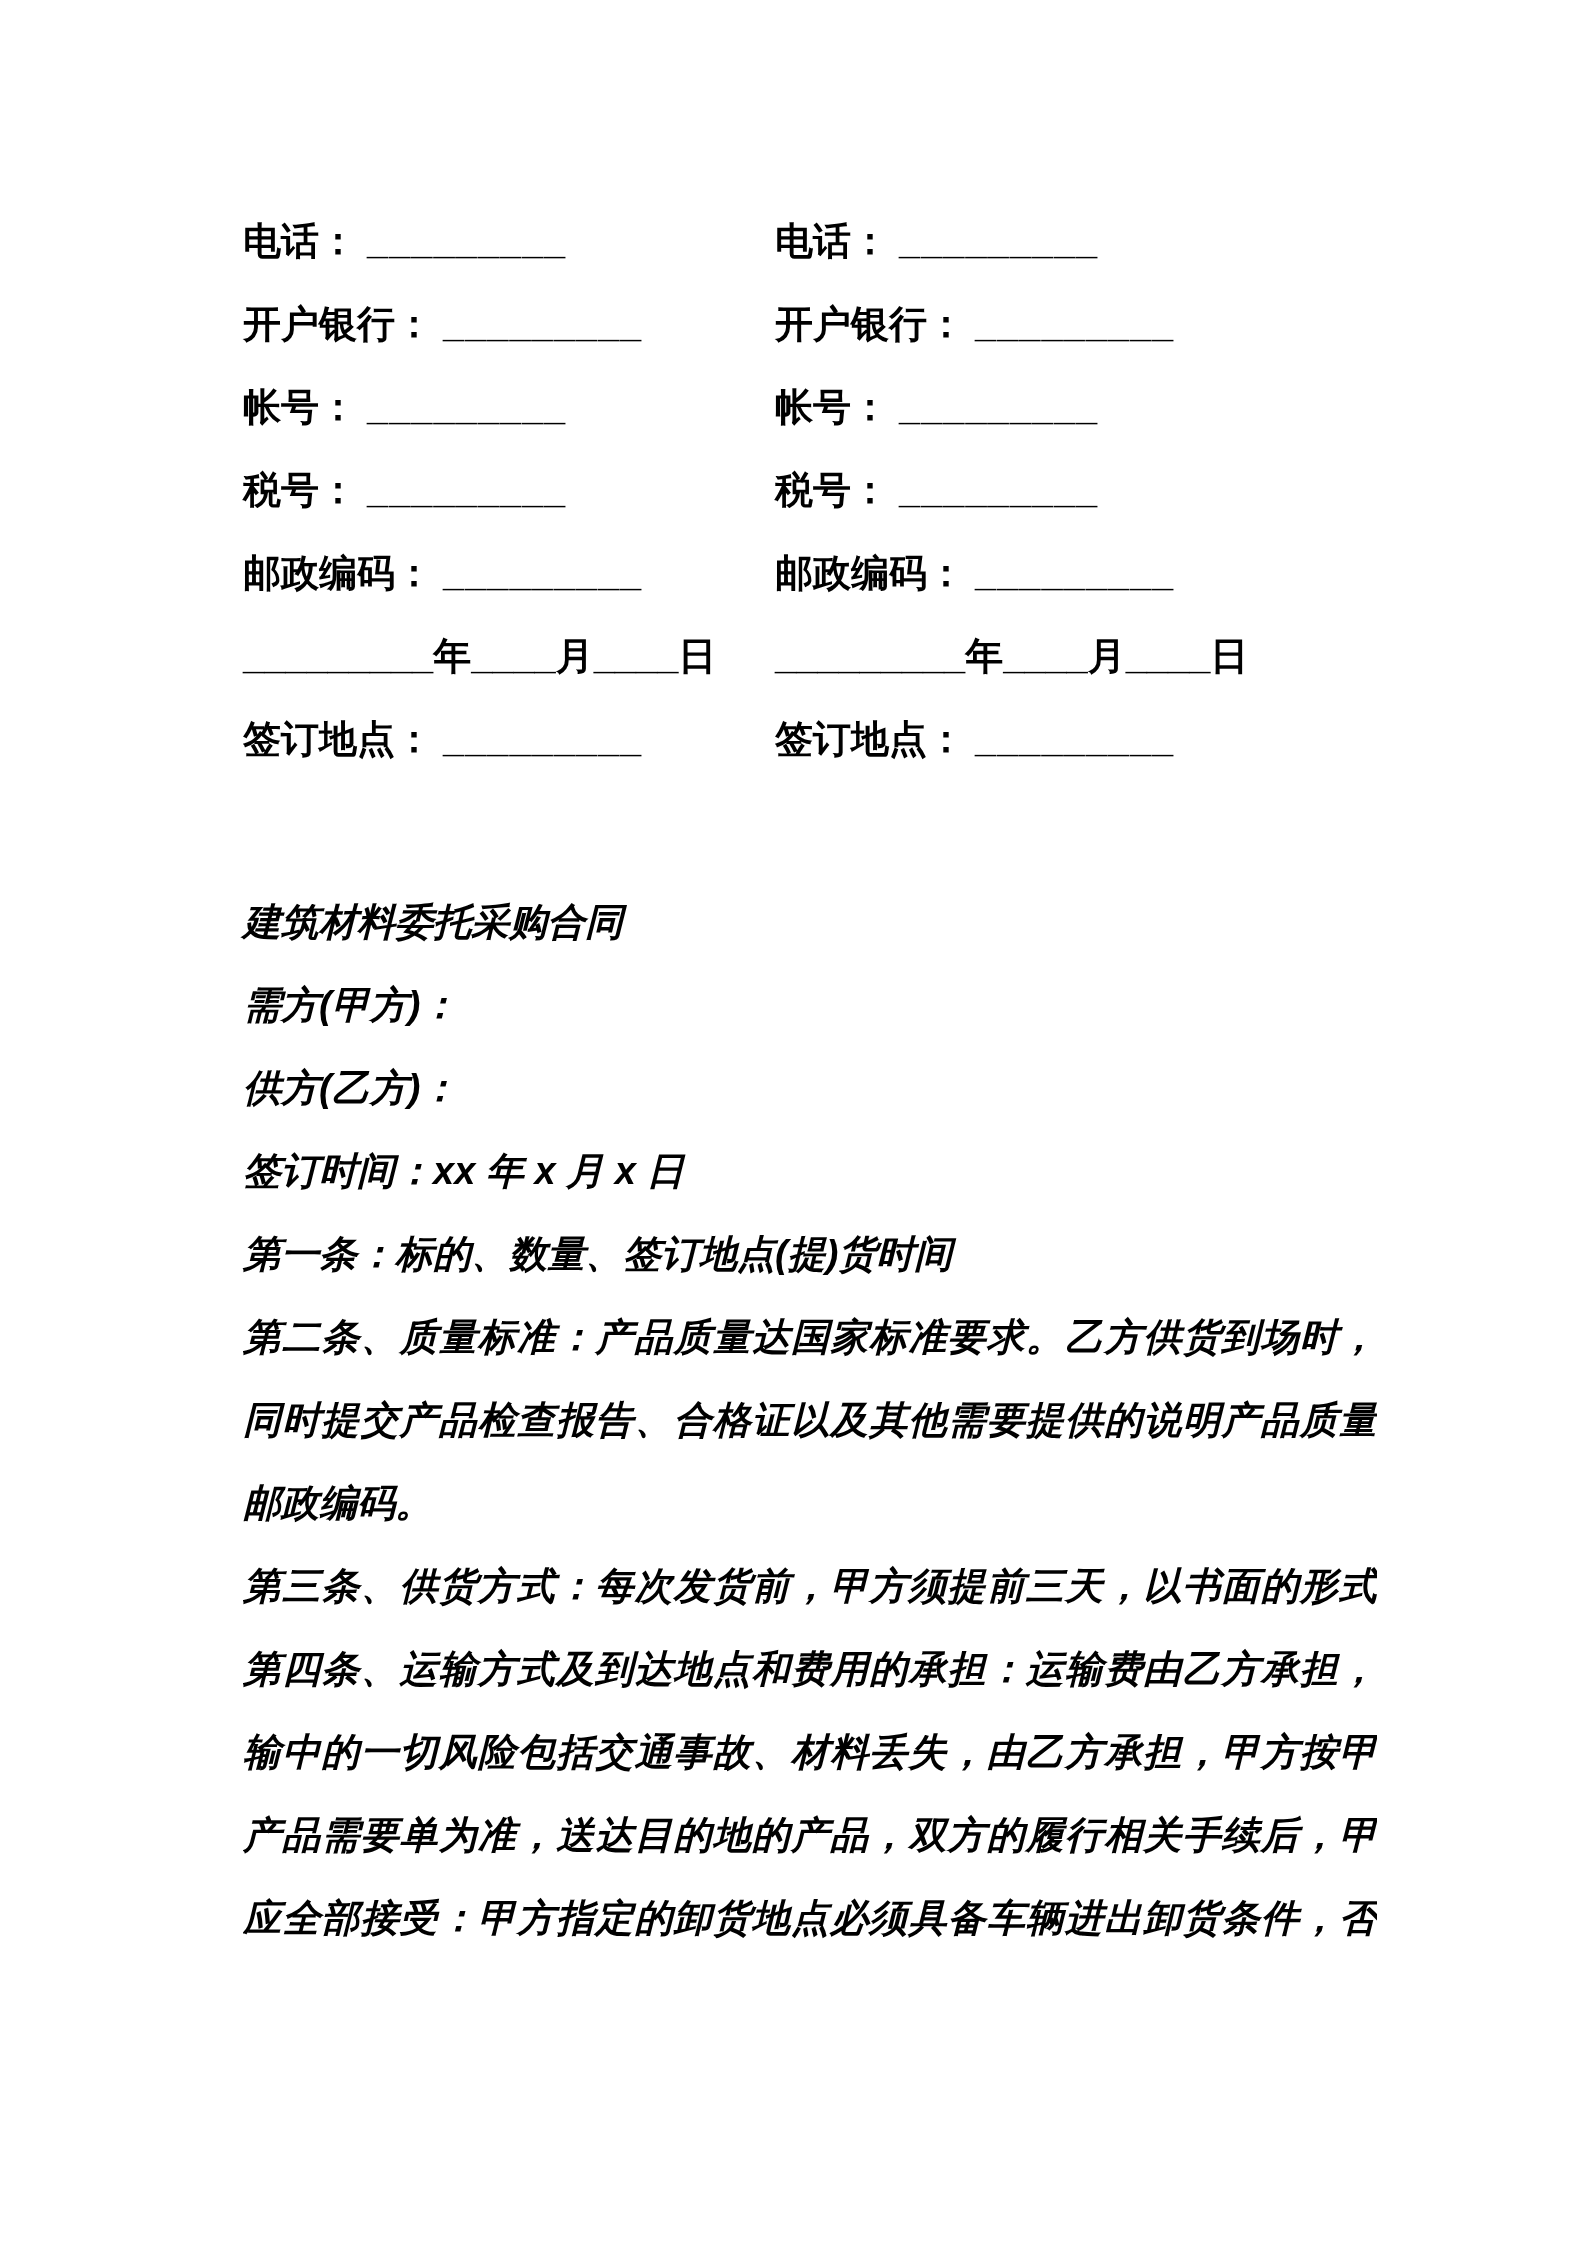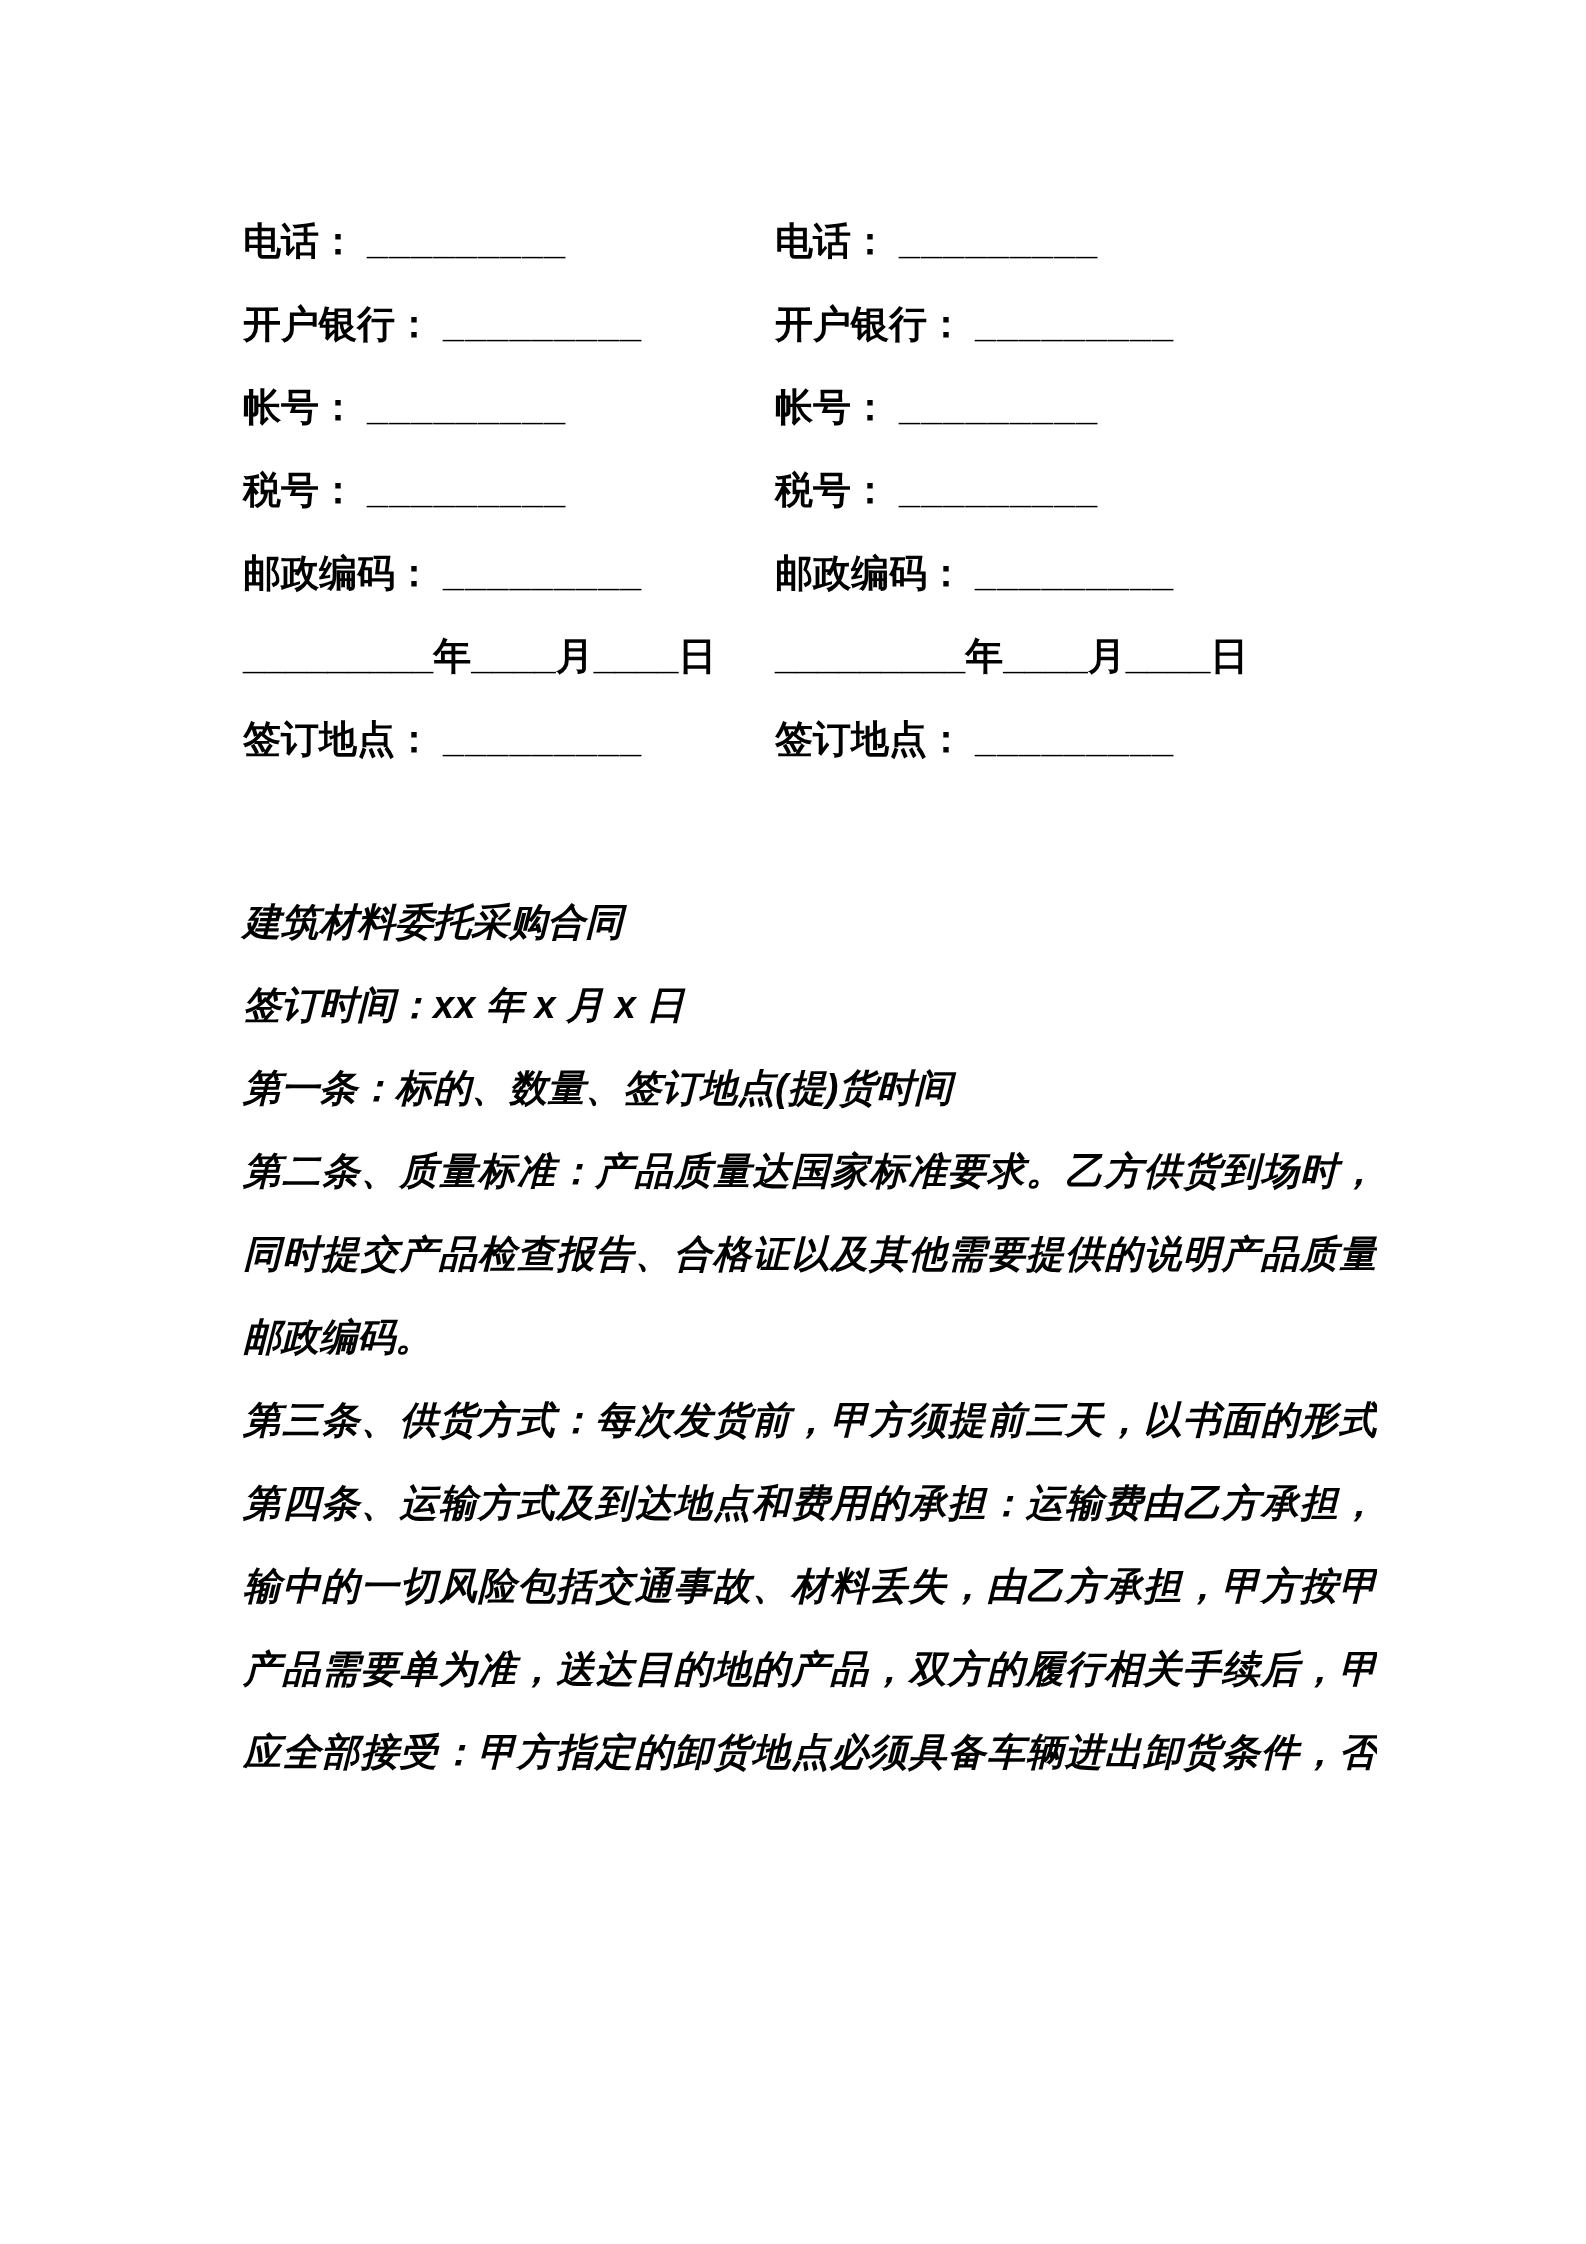--- a/index.html
+++ b/index.html
@@ -106,20 +106,22 @@
         <span class="lbl">签订地点：</span><span class="blank">_________</span>
       </div>
     </div>
 
   </div>
 
   <div>
 
     <div class="body-line title-line">建筑材料委托采购合同</div>
 
+    <div class="body-line">需方(甲方)：</div>
+    <div class="body-line">供方(乙方)：</div>
     <div class="body-line">签订时间：xx 年 x 月 x 日</div>
 
     <div class="body-line">第一条：标的、数量、签订地点(提)货时间</div>
 
     <div class="body-line just">第二条、质量标准：产品质量达国家标准要求。乙方供货到场时，须</div>
     <div class="body-line just">同时提交产品检查报告、合格证以及其他需要提供的说明产品质量的</div>
     <div class="body-line">邮政编码。</div>
 
     <div class="body-line just">第三条、供货方式：每次发货前，甲方须提前三天，以书面的形式向</div>
 

